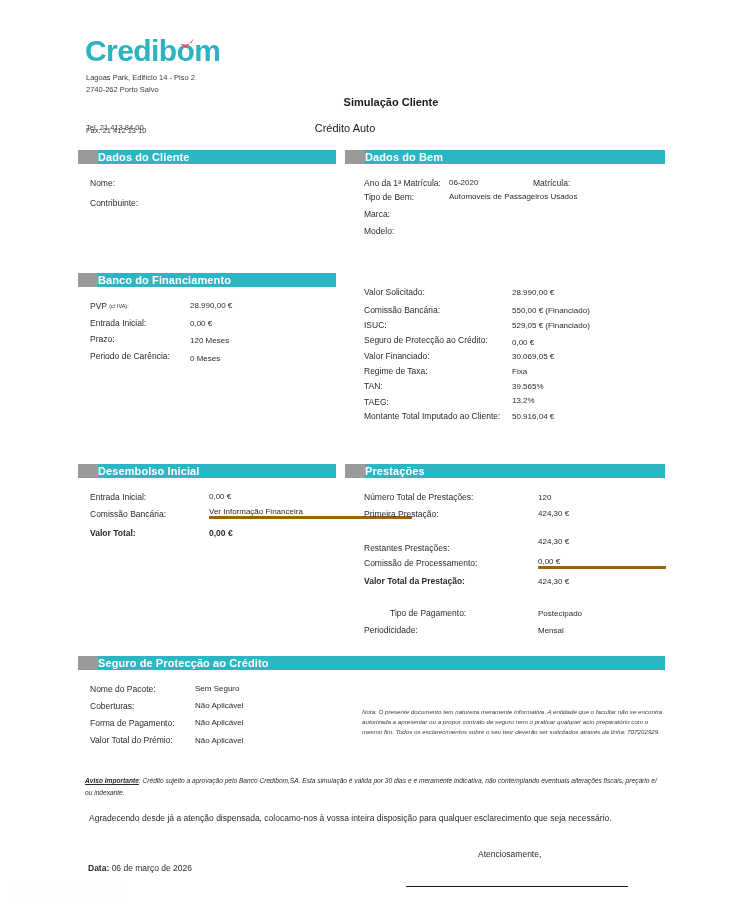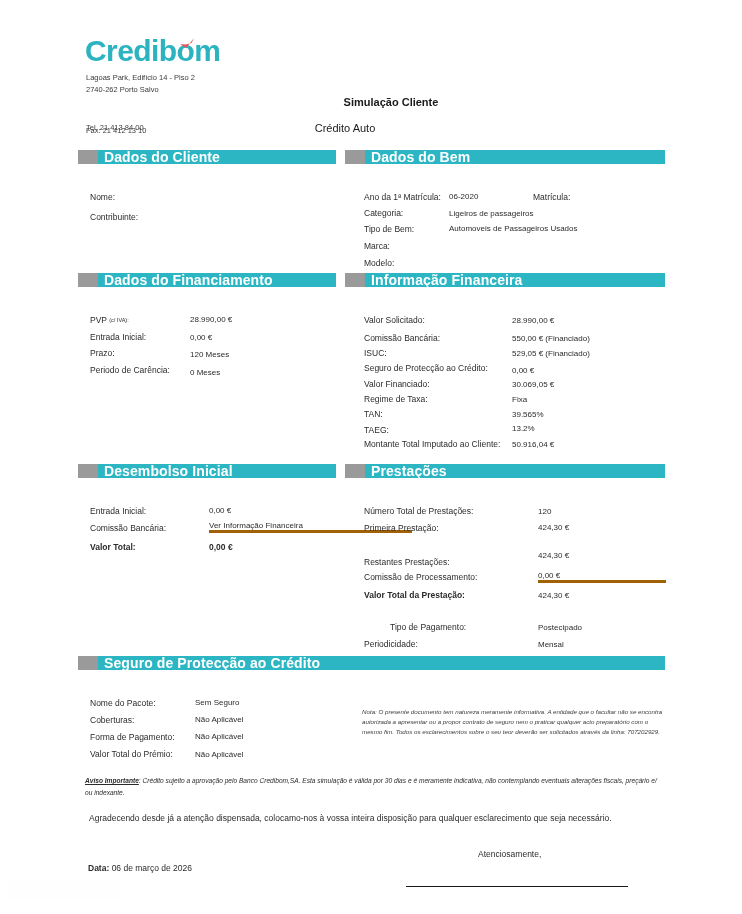--- a/index.html
+++ b/index.html
@@ -100,32 +100,31 @@
     background: #9a9a9a;
     flex: 0 0 20px;
   }
   .banner .teal {
     flex: 1 1 auto;
     background: #2cb6c4;
     display: flex;
     align-items: center;
   }
   .banner .teal span {
-    font-size: 14px;
+    font-size: 11px;
     font-weight: bold;
     color: #ffffff;
-    padding-left: 6px;
+    padding-left: 0;
     letter-spacing: 0.1px;
     white-space: nowrap;
   }
 
   
   .fields {
     position: relative;
-    padding-top: 14px;
   }
   .row {
     position: relative;
     display: block;
     height: 17px;
     white-space: nowrap;
   }
   .lab {
     position: absolute;
     left: 0;
@@ -264,43 +263,39 @@
         </div>
     </div>
     <div class="fields">
       <div class="row" style="height:20px;">
         <span class="lab" style="left:19px; top:14px;">Ano da 1ª Matrícula:</span>
         <span class="val" style="left:104px; top:14px;">06-2020</span>
         <span class="lab" style="left:188px; top:14px;">Matrícula:</span>
         <span class="val" style="left:245px; top:14px;"></span>
       </div>
       <div class="row" style="height:18px;">
-        <span class="lab" style="left:19px; top:10px;">Categoria:</span>
-        <span class="val" style="left:104px; top:11px;">Ligeiros de passageiros</span>
-      </div>
-      <div class="row" style="height:18px;">
         <span class="lab" style="left:19px; top:8px;">Tipo de Bem:</span>
         <span class="val" style="left:104px; top:8px;">Automoveis de Passageiros Usados</span>
       </div>
       <div class="row" style="height:18px;">
         <span class="lab" style="left:19px; top:7px;">Marca:</span>
         <span class="val" style="left:104px; top:7px;"></span>
       </div>
       <div class="row" style="height:18px;">
         <span class="lab" style="left:19px; top:6px;">Modelo:</span>
         <span class="val" style="left:104px; top:6px;"></span>
       </div>
     </div>
   </div>
 
   <div class="section" style="left:78px; top:273px; width:258px;">
     <div class="banner">
       <div class="gray"></div>
       <div class="teal">
-          <span>Dados do Financiamento</span>
+          <span>Banco do Financiamento</span>
         </div>
     </div>
     <div class="fields">
       <div class="row" style="height:21px;">
         <span class="lab" style="left:12px; top:14px;"><span>PVP</span> <span class="sm">(c/ IVA):</span></span>
         <span class="val" style="left:112px; top:14px;">28.990,00 €</span>
       </div>
       <div class="row" style="height:18px;">
         <span class="lab" style="left:12px; top:10px;">Entrada Inicial:</span>
         <span class="val" style="left:112px; top:11px;">0,00 €</span>
@@ -310,26 +305,20 @@
         <span class="val" style="left:112px; top:10px;">120 Meses</span>
       </div>
       <div class="row" style="height:18px;">
         <span class="lab" style="left:12px; top:7px;">Periodo de Carência:</span>
         <span class="val" style="left:112px; top:10px;">0 Meses</span>
       </div>
     </div>
   </div>
 
   <div class="section" style="left:345px; top:273px; width:320px;">
-    <div class="banner">
-      <div class="gray"></div>
-      <div class="teal">
-          <span>Informação Financeira</span>
-        </div>
-    </div>
     <div class="fields">
       <div class="row" style="height:21px;">
         <span class="lab" style="left:19px; top:14px;">Valor Solicitado:</span>
         <span class="val" style="left:167px; top:15px;">28.990,00 €</span>
       </div>
       <div class="row" style="height:17px;">
         <span class="lab" style="left:19px; top:11px;">Comissão Bancária:</span>
         <span class="val" style="left:167px; top:12px;">550,00 € (Financiado)</span>
       </div>
       <div class="row" style="height:17px;">

